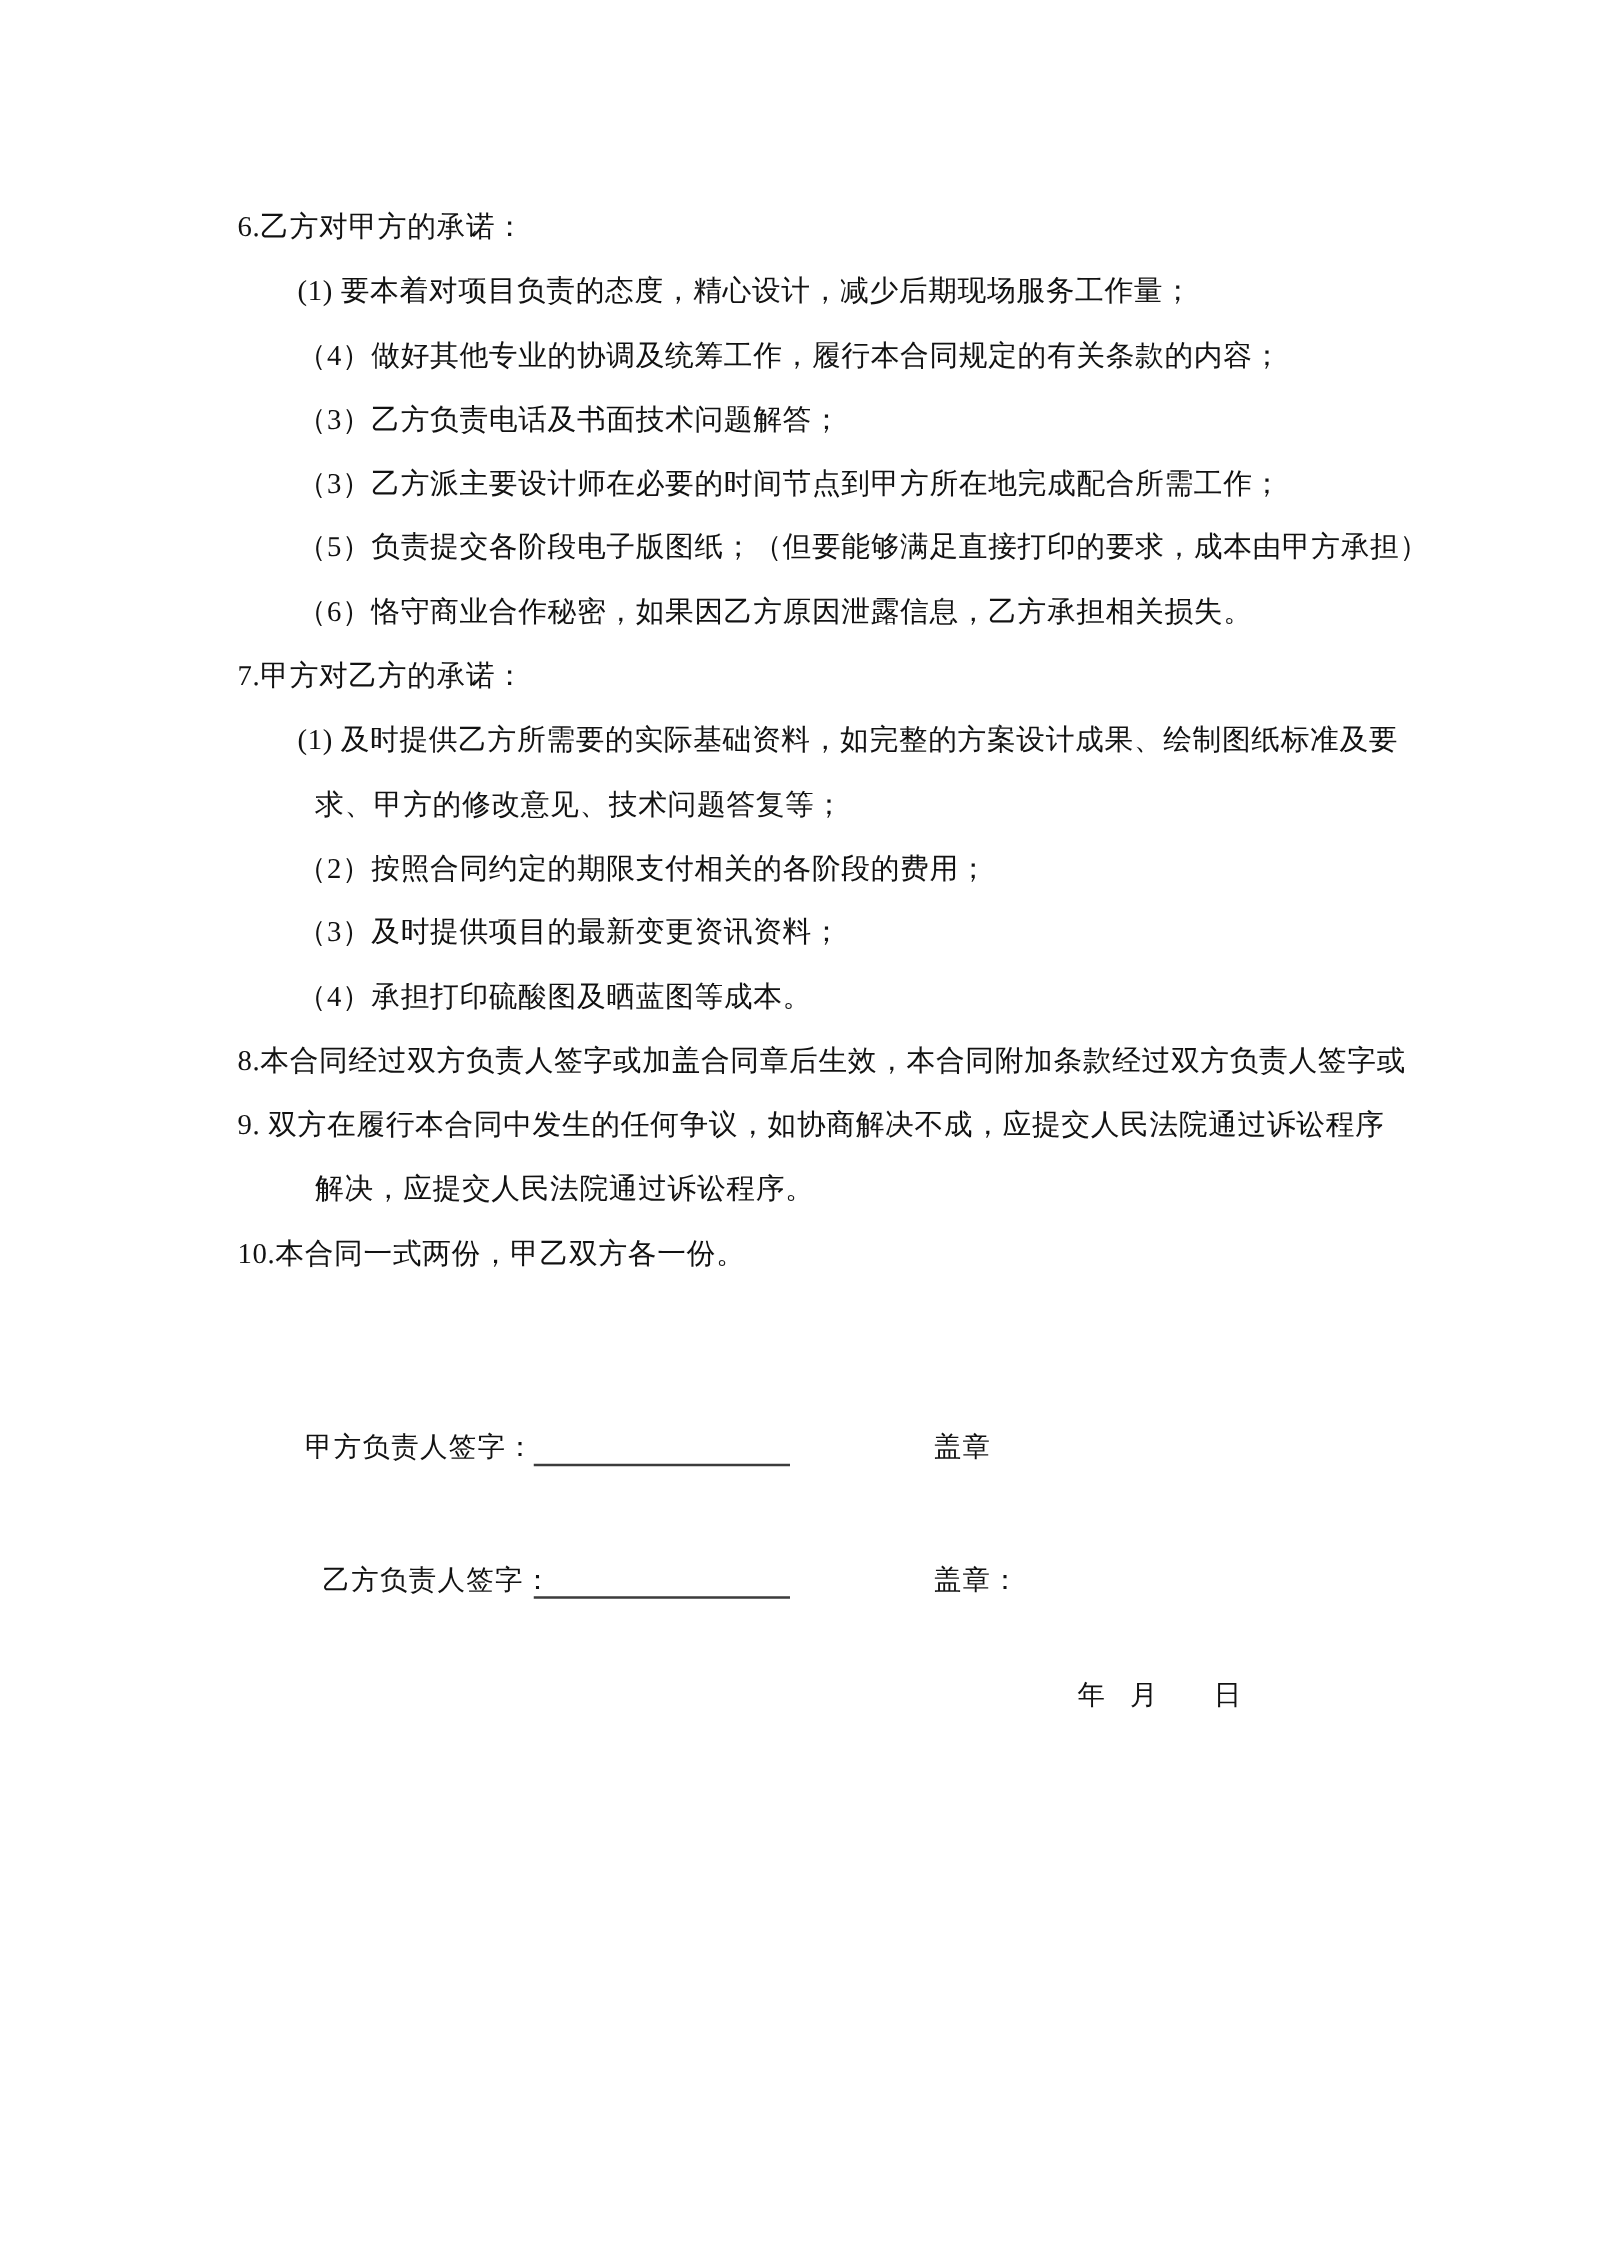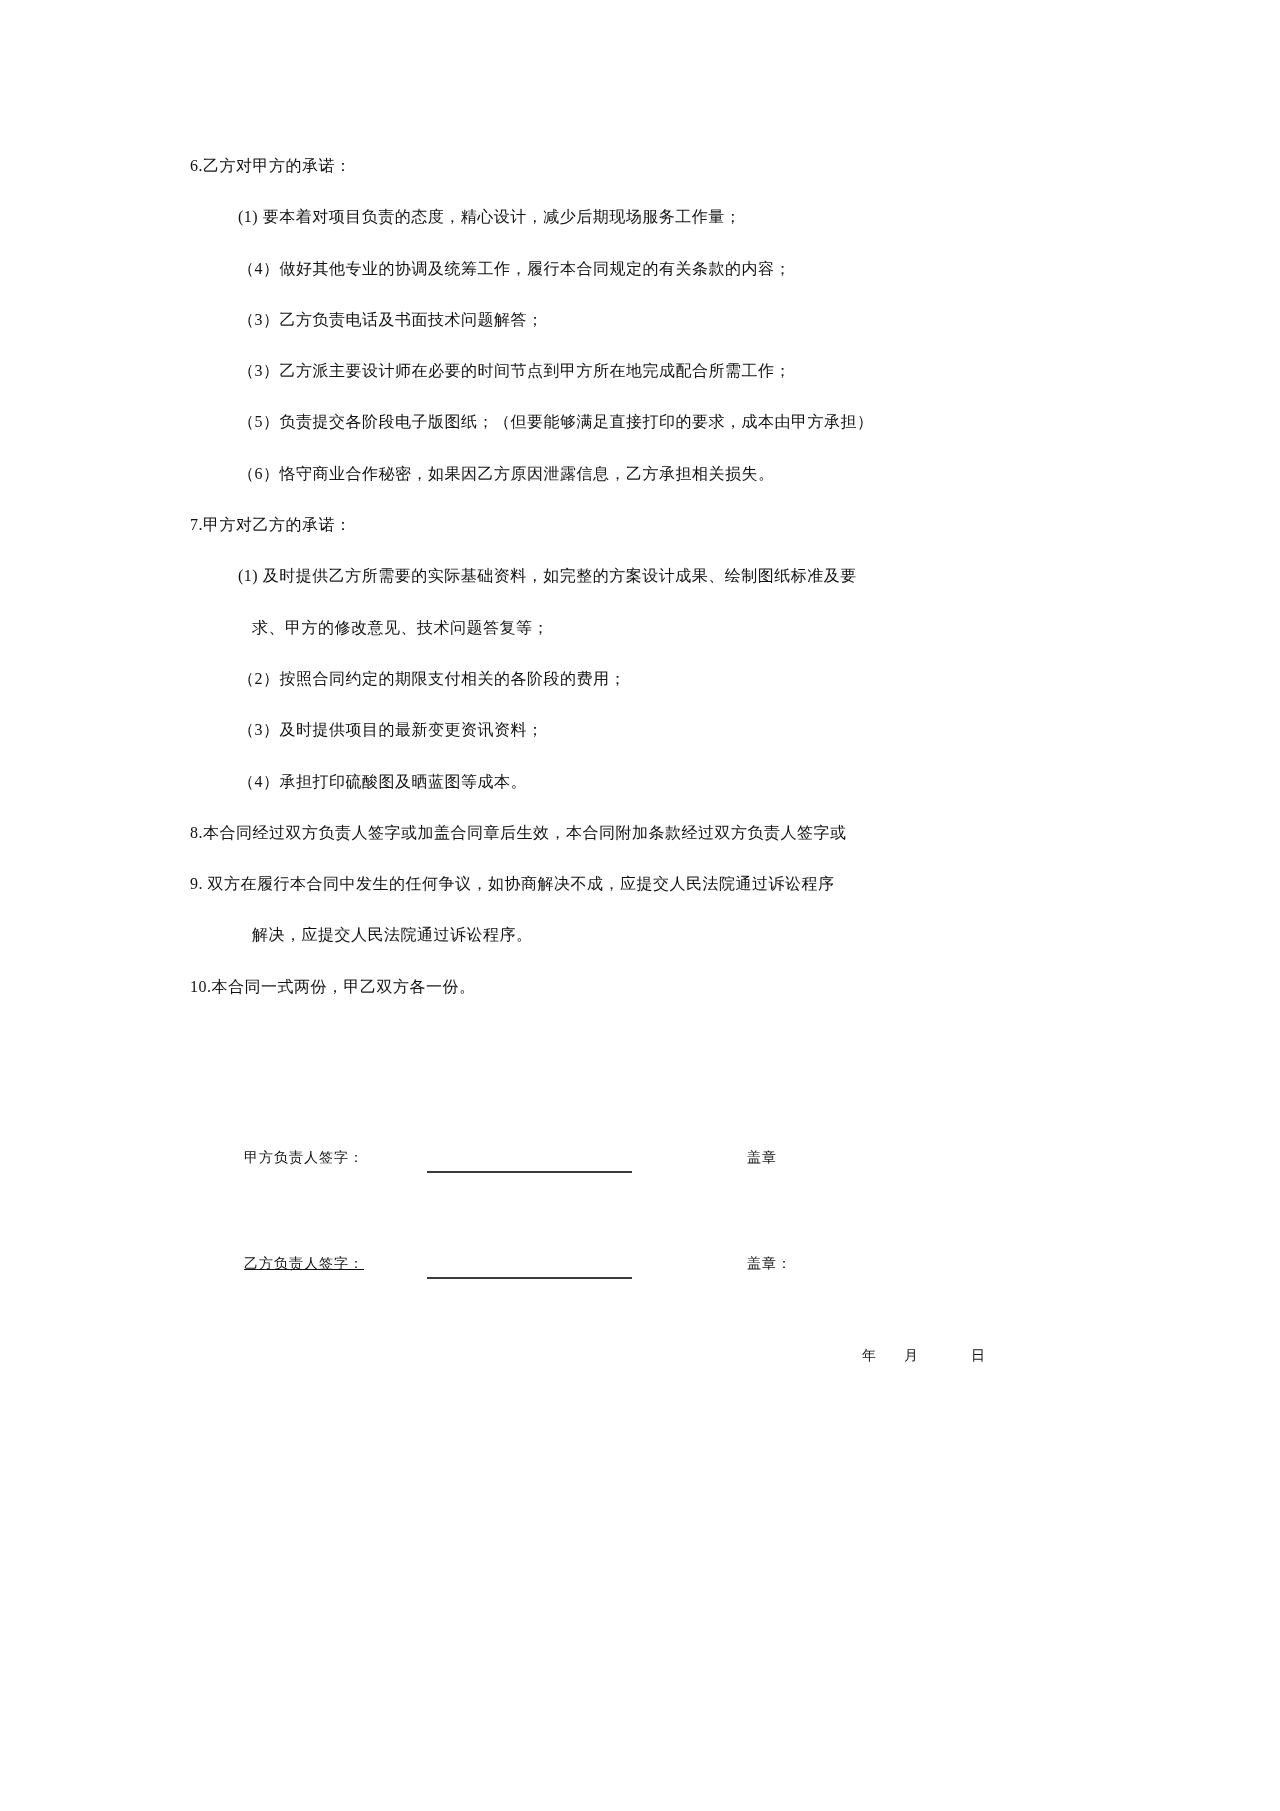--- a/index.html
+++ b/index.html
@@ -12,43 +12,43 @@
     width: 1280px;
     height: 1811px;
     background: #ffffff;
     color: #121212;
     font-family: "Liberation Serif", "DejaVu Serif", serif;
     overflow: hidden;
   }
   .doc-body {
     position: absolute;
     left: 190px;
-    top: 140px;
+    top: 156px;
     width: 905px;
-    font-size: 16px;
+    font-size: 23px;
     line-height: 51.3px;
   }
   .line {
     white-space: nowrap;
     letter-spacing: 0.5px;
   }
   .line.item { padding-left: 48px; }
   .line.cont { padding-left: 62px; }
 
   .sig-el {
     position: absolute;
-    font-size: 14px;
+    font-size: 22px;
     line-height: 26px;
     letter-spacing: 1px;
     white-space: nowrap;
   }
   .sig-label-a { left: 244px; top: 1145px; }
   .sig-line-a  { left: 427px; top: 1144px; width: 205px; height: 27px; border-bottom: 2px solid #3c3c3c; }
   .sig-seal-a  { left: 747px; top: 1145px; }
-  .sig-label-b { left: 244px; top: 1251px; text-decoration: underline; }
+  .sig-label-b { left: 258px; top: 1251px; }
   .sig-line-b  { left: 427px; top: 1250px; width: 205px; height: 27px; border-bottom: 2px solid #3c3c3c; }
   .sig-seal-b  { left: 747px; top: 1251px; }
   .date-year   { left: 862px; top: 1343px; }
   .date-month  { left: 904px; top: 1343px; }
   .date-day    { left: 971px; top: 1343px; }
 </style>
 </head>
 <body>
 
 <div class="page">

